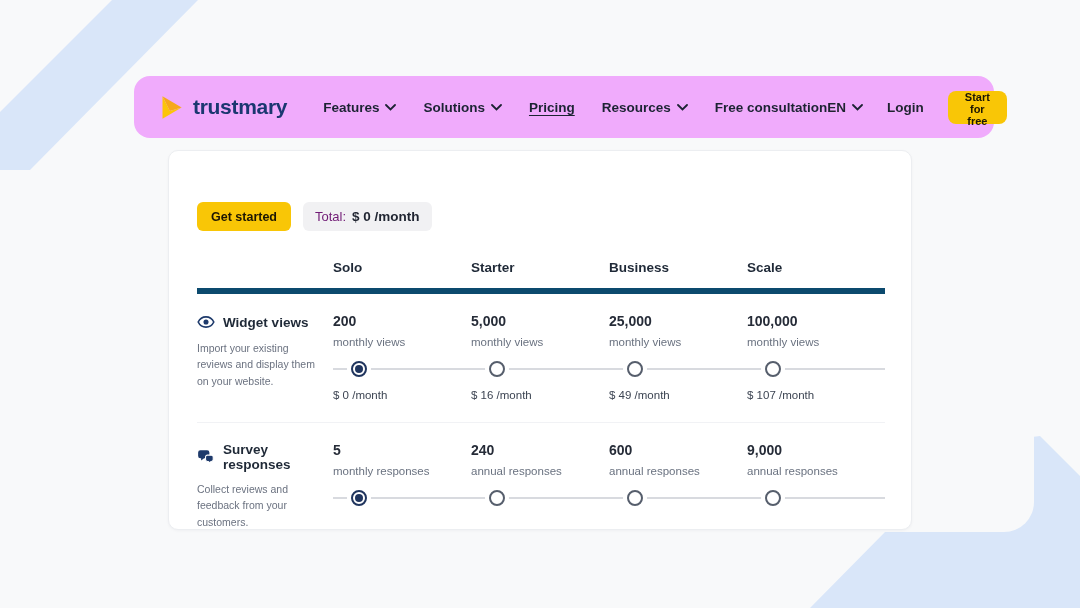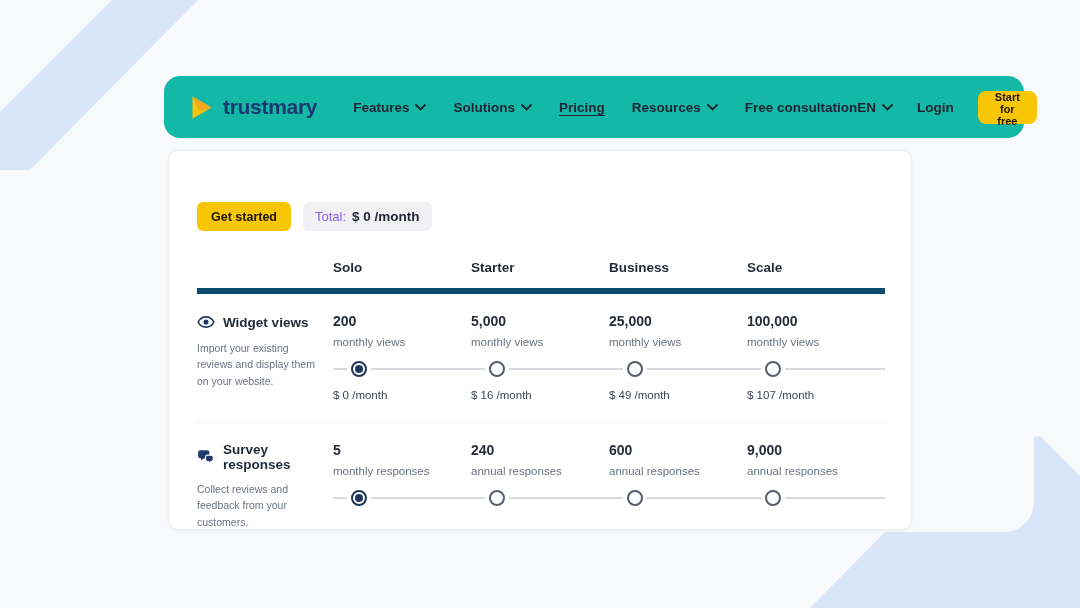--- a/index.html
+++ b/index.html
@@ -11,22 +11,22 @@
     color:#1f2430;
   }
   
   .bg-shape { position:absolute; inset:0; width:1080px; height:608px; pointer-events:none; }
   .shape-top-left { background:#d9e6f9; clip-path:polygon(112px 0, 198px 0, 30px 170px, 0 170px, 0 112px); }
   .shape-bottom-right { background:#d9e6f9; clip-path:polygon(810px 608px, 886px 531px, 1008px 531px, 1008px 440px, 1040px 436px, 1080px 476px, 1080px 608px); }
   .shape-notch { position:absolute; left:850px; top:400px; width:184px; height:132px; background:#f8f9fa; border-radius:0 0 30px 0; pointer-events:none; }
 
   
   .navbar {
-    position:absolute; left:164px; top:76px; width:860px; height:62px;
-    background:#14b8a6; border-radius:16px;
+    position:absolute; left:134px; top:76px; width:860px; height:62px;
+    background:#f0abfc; border-radius:16px;
     display:flex; align-items:center; padding:0 20px 0 24px;
   }
   .logo { display:flex; align-items:center; gap:8px; cursor:pointer; }
   .logo-text { font-size:21px; font-weight:800; color:#1a3770; letter-spacing:-0.3px; }
   .nav-links { display:flex; align-items:center; gap:27px; margin-left:36px; }
   .nav-item { display:flex; align-items:center; gap:6px; font-size:13.5px; font-weight:700; color:#1c2333; cursor:pointer; white-space:nowrap;justify-content:center; }
   .nav-item.active .nav-item-label { text-decoration:underline; text-underline-offset:3px; }
   .chev { display:inline-flex; }
   .nav-right { margin-left:auto; display:flex; align-items:center; gap:24px; }
   .lang { display:flex; align-items:center; gap:6px; font-size:13.5px; font-weight:700; cursor:pointer; }
@@ -54,21 +54,21 @@
     padding:7px 12px; font-size:13px; color:#39404f; cursor:pointer; background:#fff;
   }
   .caret { font-size:9px; color:#8a8f99; }
 
   .buttons-row { display:flex; align-items:center; gap:12px; margin-top:25px; }
   .get-started-btn {
     background:#f9c606; border:none; border-radius:6px; height:29px; padding:0 14px;
     font-family:inherit; font-size:12.5px; font-weight:700; color:#1c1603; cursor:pointer;
   }
   .total-box { background:#f1f1f3; border-radius:6px; height:29px; display:flex; align-items:center; gap:6px; padding:0 12px; }
-  .total-label { font-size:13px; color:#8b5cf6; }
+  .total-label { font-size:13px; color:#701a75; }
   .total-value { font-size:13.5px; font-weight:700; color:#1f2430; }
 
   .grid-row { display:grid; grid-template-columns:136px repeat(4,138px); }
   .plans-header { margin-top:29px; padding-bottom:13px; border-bottom:6px solid #0c4a6e; }
   .plan-name { font-size:13.5px; font-weight:700; color:#1f2937; }
 
   .feature-row { padding:19px 0 21px; }
   .feature-row + .feature-row { border-top:1px solid #f1f2f5; }
   .feature-label-cell { padding-right:6px; }
   .feature-title-line { display:flex; align-items:center; gap:8px; }

